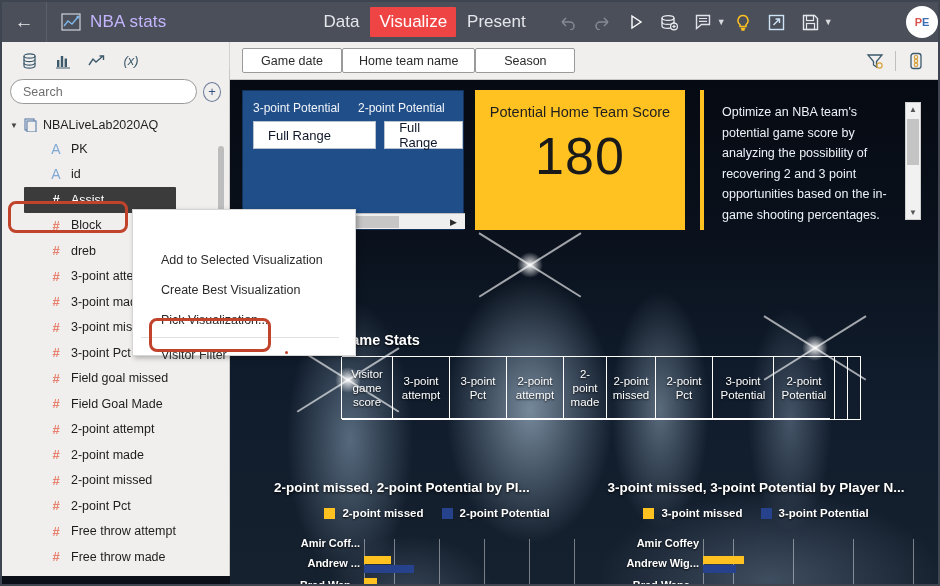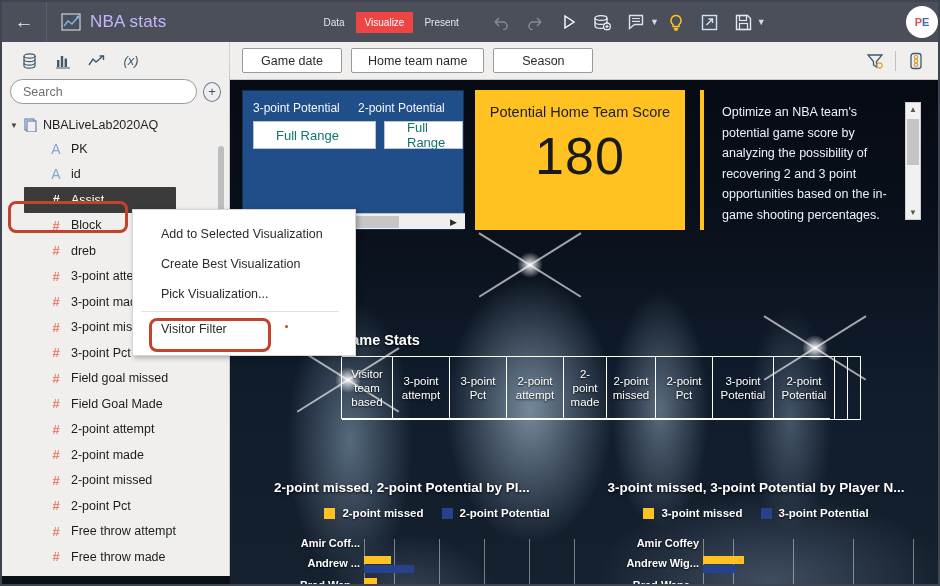--- a/index.html
+++ b/index.html
@@ -32,21 +32,21 @@
   .topdiv { width:1px; height:40px; background:#5a606b; }
   .app-title-wrap {
     display:flex; align-items:center; gap:9px; padding-left: 14px;
   }
   .app-icon { width:20px; height:18px; position:relative; }
   .app-title {
     font-size: 17px; color: #c4b5fd; letter-spacing: .2px;
   }
   .menu-group { display:flex; align-items:center; gap:2px; margin-left: 148px; }
   .menu-item {
-    font-size: 10px; padding: 5px 9px; color: #e4e6ea; cursor: pointer;
+    font-size: 17px; padding: 5px 9px; color: #e4e6ea; cursor: pointer;
     border-radius: 1px;
   }
   .menu-item.active { background: #ef4444; color: #ffffff; }
   .icon-group { display:flex; align-items:center; gap:0px; margin-left: 16px; }
   .tb-icon {
     width: 34px; height: 40px; display:flex; align-items:center; justify-content:center;
     cursor:pointer;
   }
   .tb-icon.dim { opacity: .45; }
   .caret { margin-left:-4px; font-size:9px; color:#d8dade; cursor:pointer; }
@@ -72,21 +72,21 @@
   .panel-tab {
     width: 30px; height: 34px; display:flex; flex-direction:column;
     align-items:center; justify-content:center; cursor:pointer; position:relative;
     font-size: 13px; color:#4a4a4a;
   }
   .panel-tab.sel::after{
     content:""; position:absolute; bottom:0; left:4px; right:4px; height:3px;
     background:#3a7d44;
   }
   .row2-right {
-    flex: 1; height:54px; display:flex; align-items:center; gap:9px;
+    flex: 1; height:54px; display:flex; align-items:center; 
     padding-left: 12px; position:relative;
   }
   .chip {
     min-width: 100px; height: 25px; padding: 0 16px;
     border: 1px solid #9a9a9a; background:#ffffff; border-radius: 2px;
     font-size: 12.5px; color:#2a2a2a;
     display:flex; align-items:center; justify-content:center; cursor:pointer;
   }
   .row2-icons { position:absolute; right: 8px; display:flex; align-items:center; gap:6px;}
   .r2-ico { width:28px;height:28px;display:flex;align-items:center;justify-content:center;cursor:pointer;}
@@ -167,21 +167,21 @@
   
   .filter-card {
     position:absolute; left:12px; top:10px; width:222px; height:140px;
     background:#1f4e88; border:1px solid #12325a;
   }
   .fc-labels { display:flex; padding: 10px 0 0 10px; }
   .fc-label { font-size:12px; color:#f3f6fb; width:108px; }
   .fc-inputs { display:flex; padding: 6px 0 0 10px; gap:8px;}
   .fc-input {
     width:132px; height:28px; background:#ffffff; border:1px solid #b9c2cf;
-    display:flex; align-items:center; padding-left:22px; font-size:13px; color:#0f766e;
+    display:flex; align-items:center; padding-left:14px; font-size:13px; color:#0f172a;
   }
   .fc-input.clip { width:84px; }
   .fc-scrollbar {
     position:absolute; left:0; bottom:0; width:222px; height:16px;
     background:#efefef; border-top:1px solid #c0c0c0; display:flex; align-items:center;
   }
   .fc-thumb{ margin-left:74px; width:82px;height:12px;background:#c6c6c6;}
   .fc-arrow{ position:absolute; right:8px; font-size:9px; color:#2b2b2b;}
 
   
@@ -517,21 +517,21 @@
       <p>Optimize an NBA team's potential game score by analyzing the possibility of recovering 2 and 3 point opportunities based on the in-game shooting percentages.</p>
       <div class="tc-scroll">
         <span class="tc-arrow">▲</span>
         <span class="tc-arrow">▼</span>
         <div class="tc-thumb"></div>
       </div>
     </div>
 
     <div class="gs-title">Game Stats</div>
     <div class="gs-table">
-      <div class="gs-th" style="width:52px">Visitor team based</div>
+      <div class="gs-th" style="width:52px">Visitor game score</div>
       <div class="gs-th" style="width:58px">3-point attempt</div>
       <div class="gs-th" style="width:58px">3-point Pct</div>
       <div class="gs-th" style="width:58px">2-point attempt</div>
       <div class="gs-th" style="width:44px">2-point made</div>
       <div class="gs-th" style="width:50px">2-point missed</div>
       <div class="gs-th" style="width:58px">2-point Pct</div>
       <div class="gs-th" style="width:62px">3-point Potential</div>
       <div class="gs-th" style="width:62px">2-point Potential</div>
       <div class="gs-th" style="width:14px"></div>
       <div class="gs-th" style="width:14px"></div>
@@ -610,21 +610,21 @@
 
         <div class="bar" style="left:0; top:17px; width:41px; background:#ffc220;"></div>
         <div class="bar" style="left:0; top:26px; width:33px; background:#27428c;"></div>
 
       </div>
     </div>
   </div>
 
   <div style="position:absolute; left:130px; top:207px; width:224px; height:147px;
               background:#ffffff; border:1px solid #d6d6d6; box-shadow:2px 2px 5px rgba(0,0,0,.28);">
-    <div style="padding:9px 8px 0 0;">
+    <div style="padding:9px 8px 0 0;margin-top:26px;">
       <div style="height:30px; display:flex; align-items:center; padding-left:28px; font-size:12.5px; color:#2b2b2b; cursor:pointer;">Add to Selected Visualization</div>
       <div style="height:30px; display:flex; align-items:center; padding-left:28px; font-size:12.5px; color:#2b2b2b; cursor:pointer;">Create Best Visualization</div>
       <div style="height:30px; display:flex; align-items:center; padding-left:28px; font-size:12.5px; color:#2b2b2b; cursor:pointer;">Pick Visualization...</div>
       <div style="height:1px; background:#e2e2e2; margin:2px 8px;"></div>
       <div style="height:30px; display:flex; align-items:center; padding-left:28px; font-size:12.5px; color:#2b2b2b; cursor:pointer; position:relative;">
         <span>Visitor Filter</span>
         <span style="position:absolute; left:152px; top:11px; width:3px;height:3px;background:#c1432c;border-radius:50%;"></span>
       </div>
     </div>
     <div style="position:absolute; left:16px; top:108px; width:122px; height:34px; border:3px solid #c1432c; border-radius:8px; pointer-events:none;"></div>

